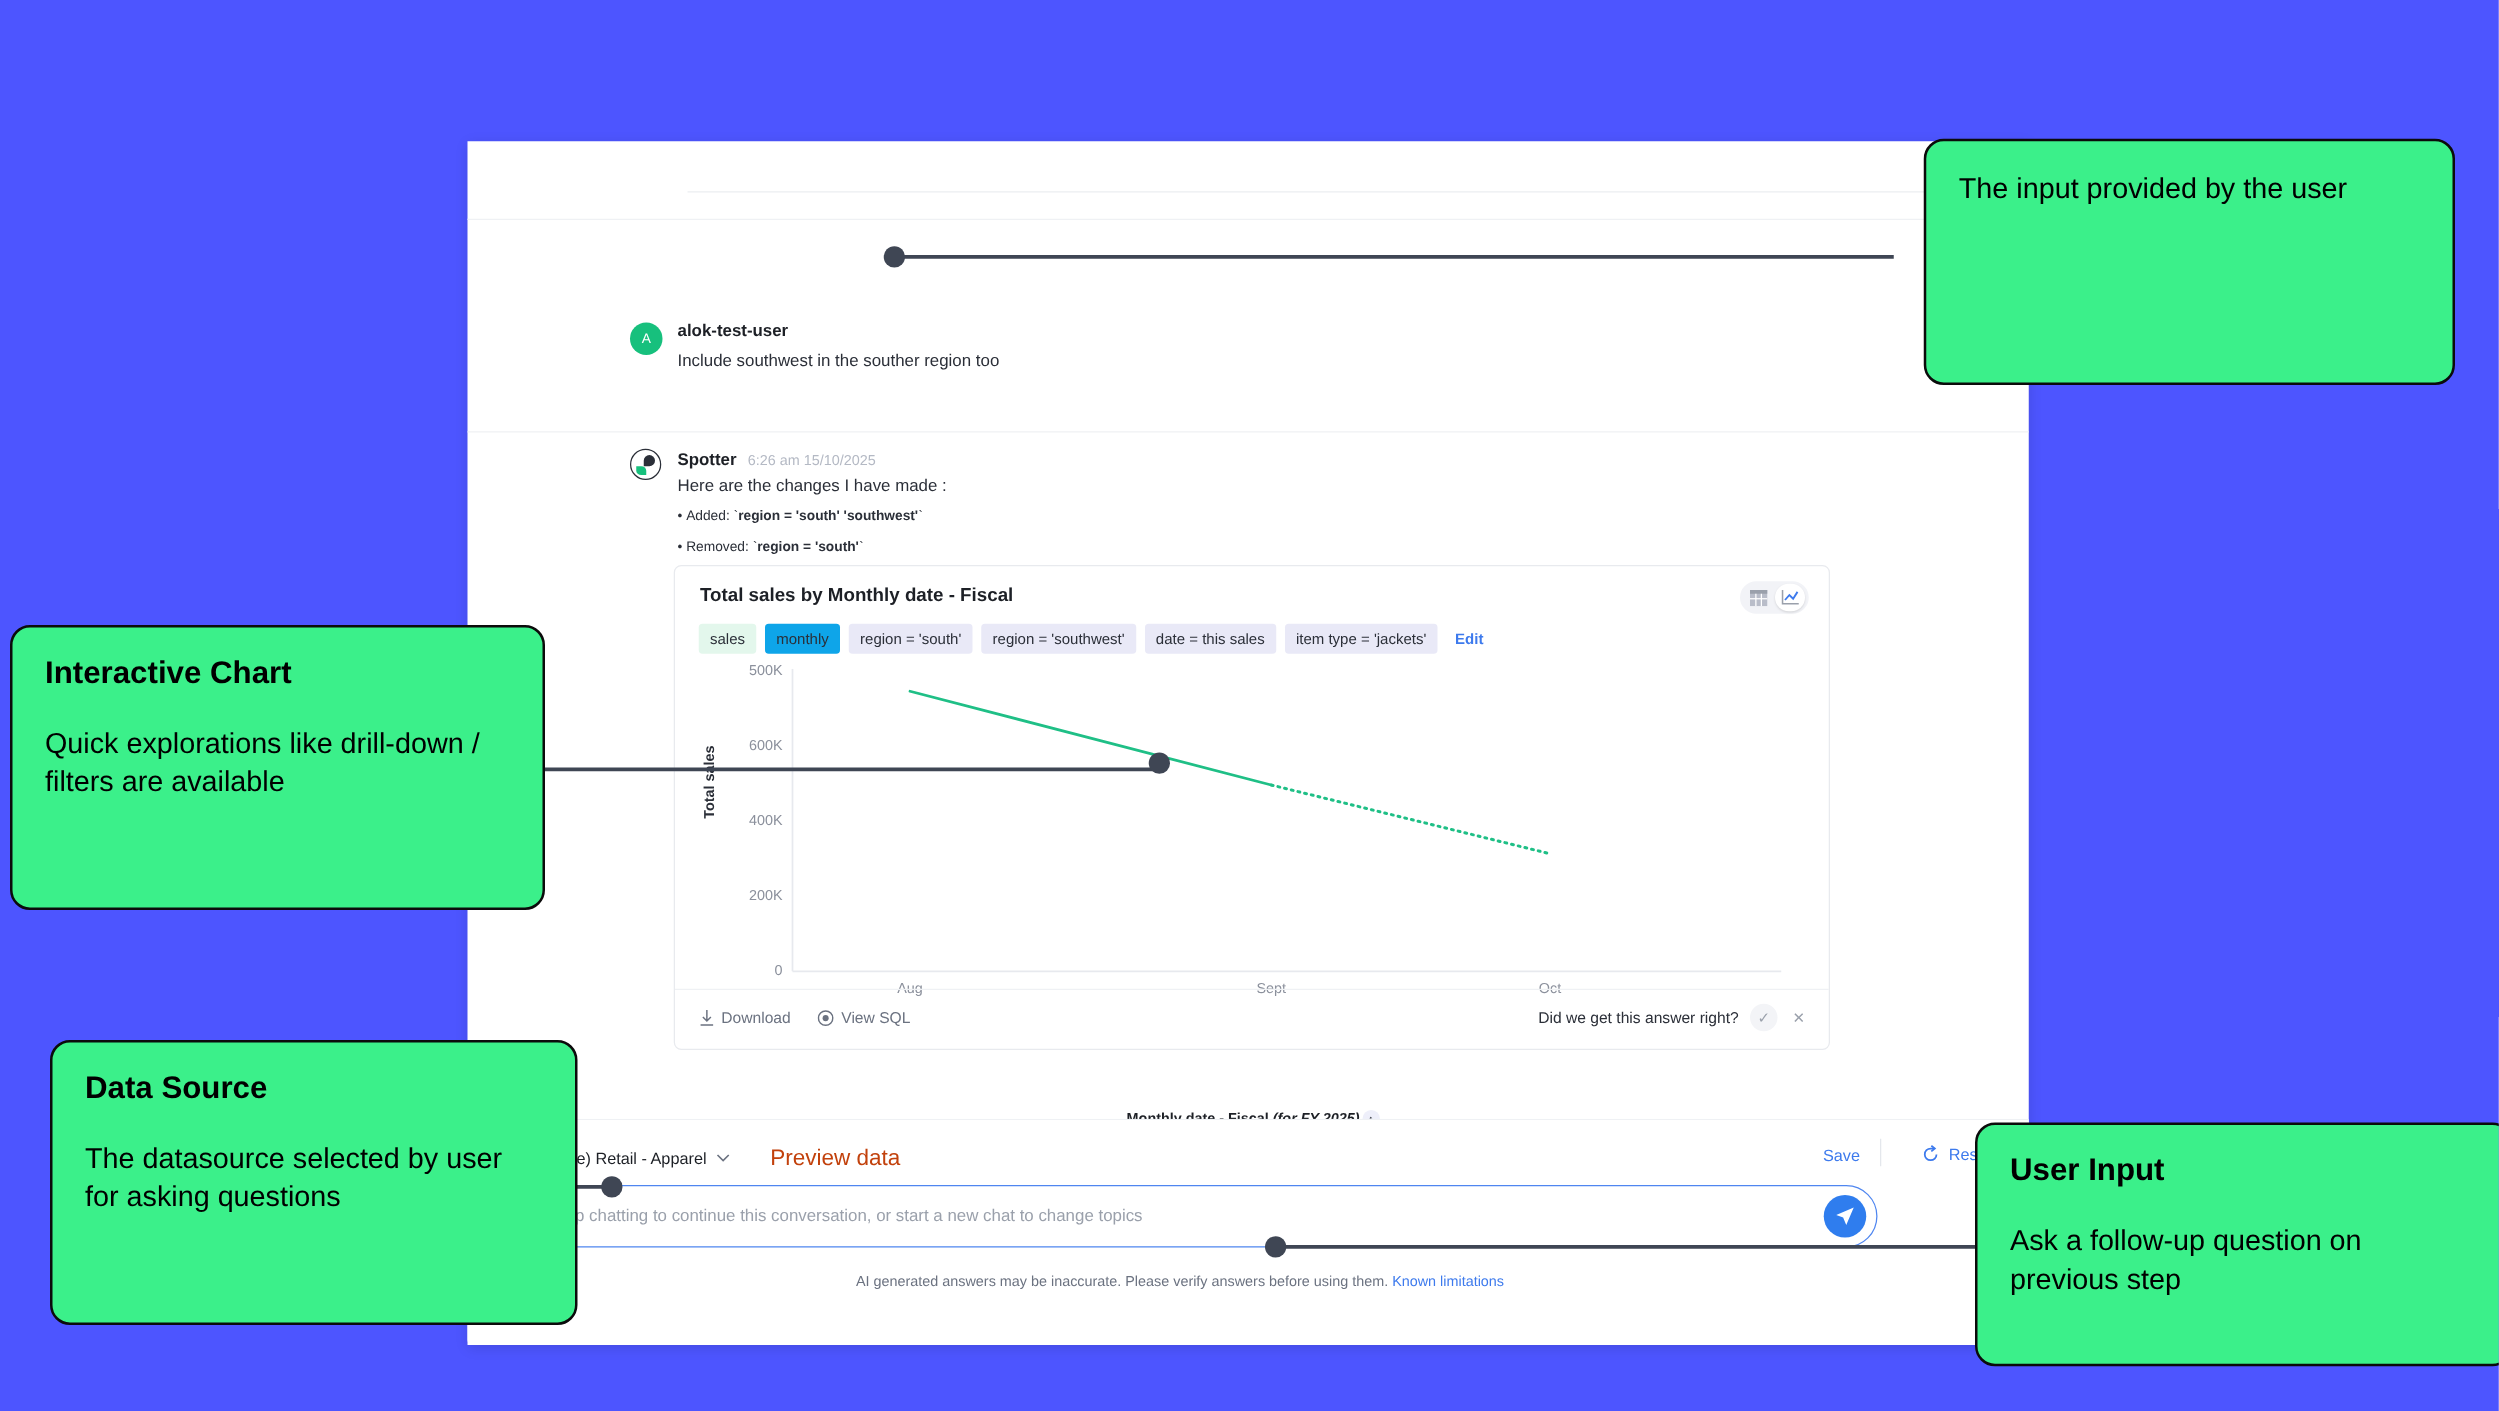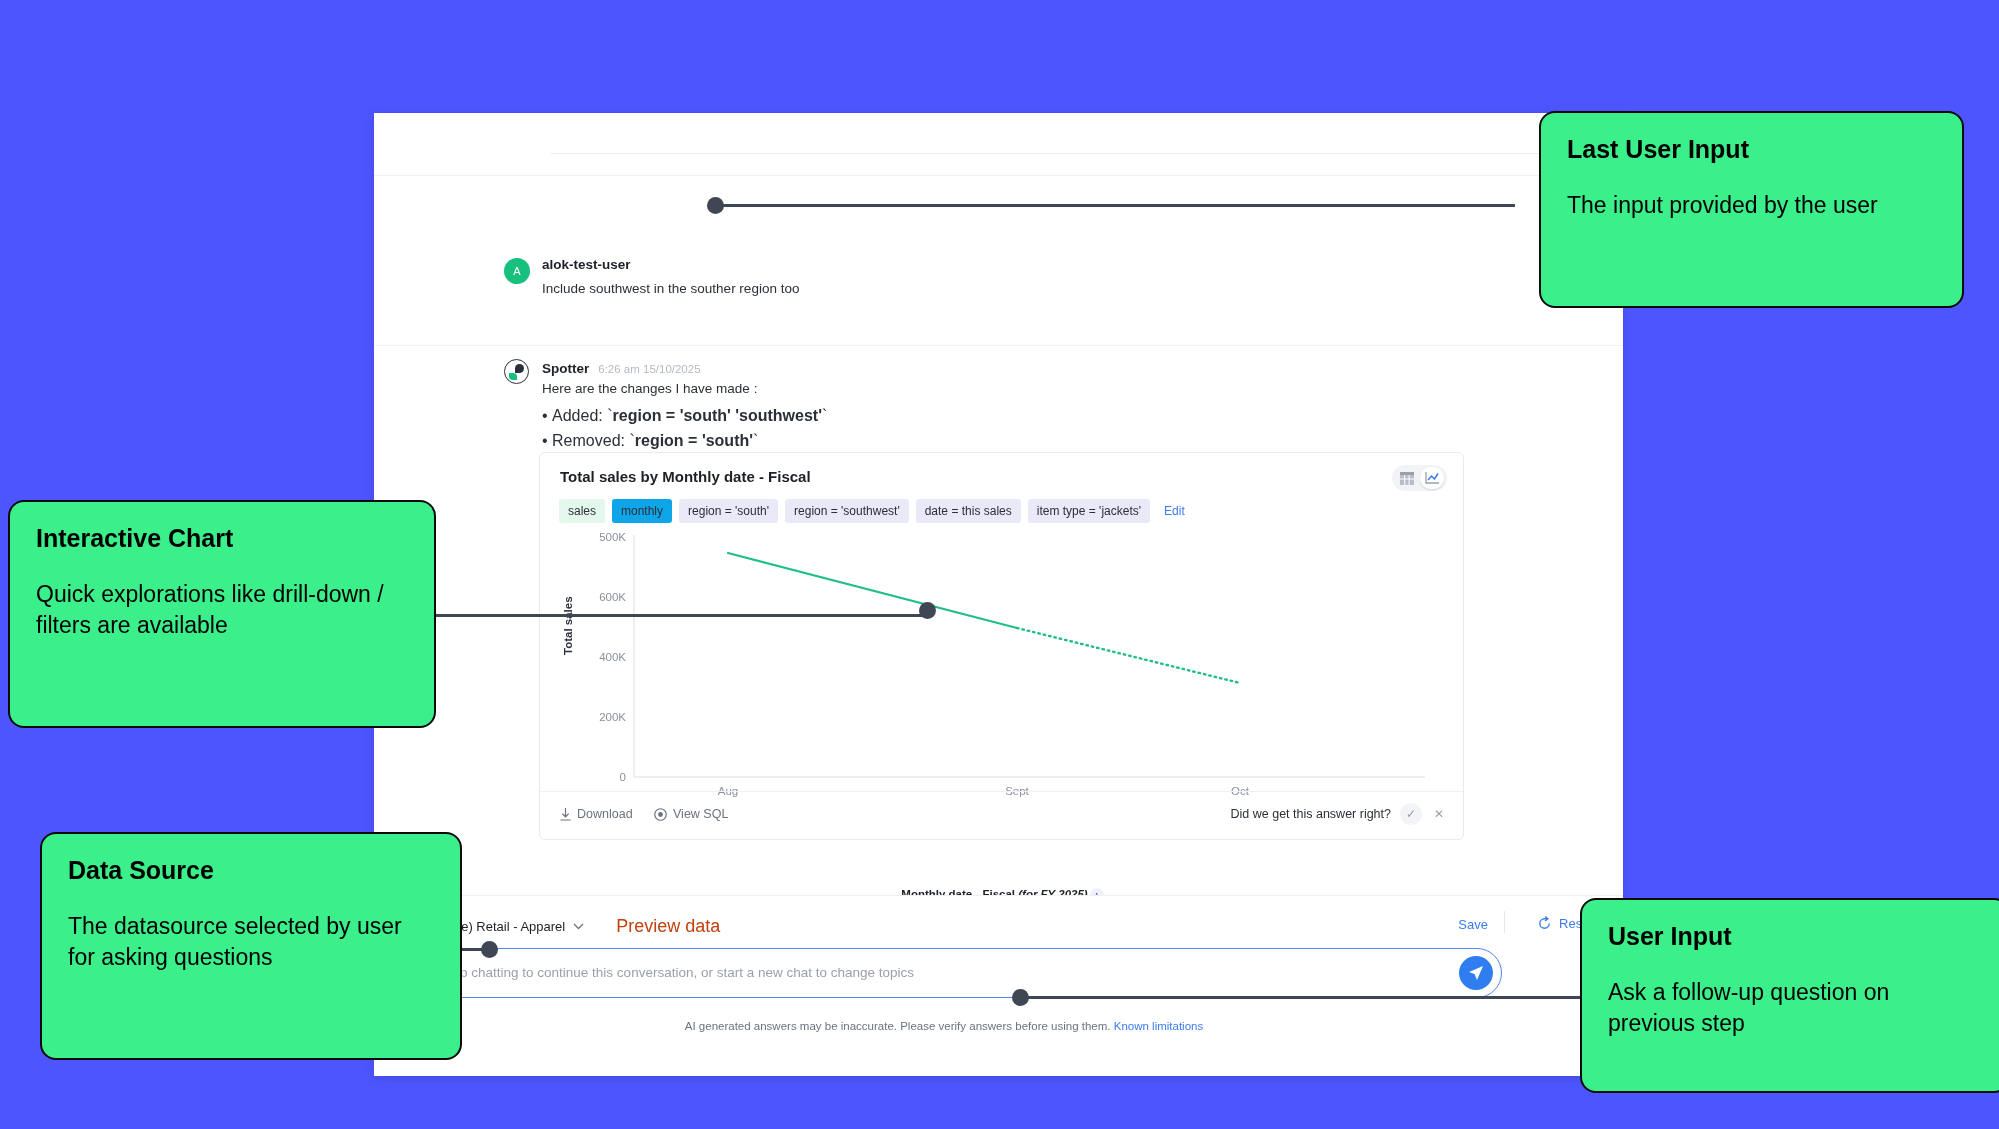--- a/index.html
+++ b/index.html
@@ -121,21 +121,21 @@
     position: absolute;
     left: 4px;
     top: 13px;
     width: 8px;
     height: 7px;
     background: #17c07d;
     border-radius: 0 50% 0 50%;
   }
 
   .bullet-line {
-    font-size: 16px;
+    font-size: 11px;
     color: #2b2f38;
   }
   .bullet-line b { font-weight: bold; }
 
   
   #chart-card {
     position: absolute;
     left: 165px;
     top: 339px;
     width: 925px;
@@ -191,20 +191,21 @@
     white-space: nowrap;
   }
   .chip.c-green { background: #e3f7ec; }
   .chip.c-blue  { background: #0ea5e9; }
   .chip.c-lav   { background: #e9e9f7; }
   .chip-edit {
     font-size: 12px;
     color: #3d7aed;
     margin-left: 7px;
     cursor: pointer;
+    font-weight: bold;
   }
 
   
   #plot {
     position: absolute;
     left: 0;
     top: 82px;
     width: 925px;
     height: 250px;
   }
@@ -624,21 +625,20 @@
 <div class="conn-line" style="left:432px; top:614px; width:495px;"></div>
 <div class="conn-dot" style="left:919px; top:602px;"></div>
 
 <div class="conn-line" style="left:350px; top:948px; width:145px;"></div>
 <div class="conn-dot" style="left:481px; top:941px;"></div>
 
 <div class="conn-line" style="left:1020px; top:996px; width:560px;"></div>
 <div class="conn-dot" style="left:1012px; top:989px;"></div>
 
 <div class="callout" style="left:1539px; top:111px; width:425px; height:197px;">
-  <h3>Last User Input</h3>
   <p>The input provided by the user</p>
 </div>
 
 <div class="callout" style="left:8px; top:500px; width:428px; height:228px;">
   <h3>Interactive Chart</h3>
   <p>Quick explorations like drill-down / filters are available</p>
 </div>
 
 <div class="callout" style="left:40px; top:832px; width:422px; height:228px;">
   <h3>Data Source</h3>

